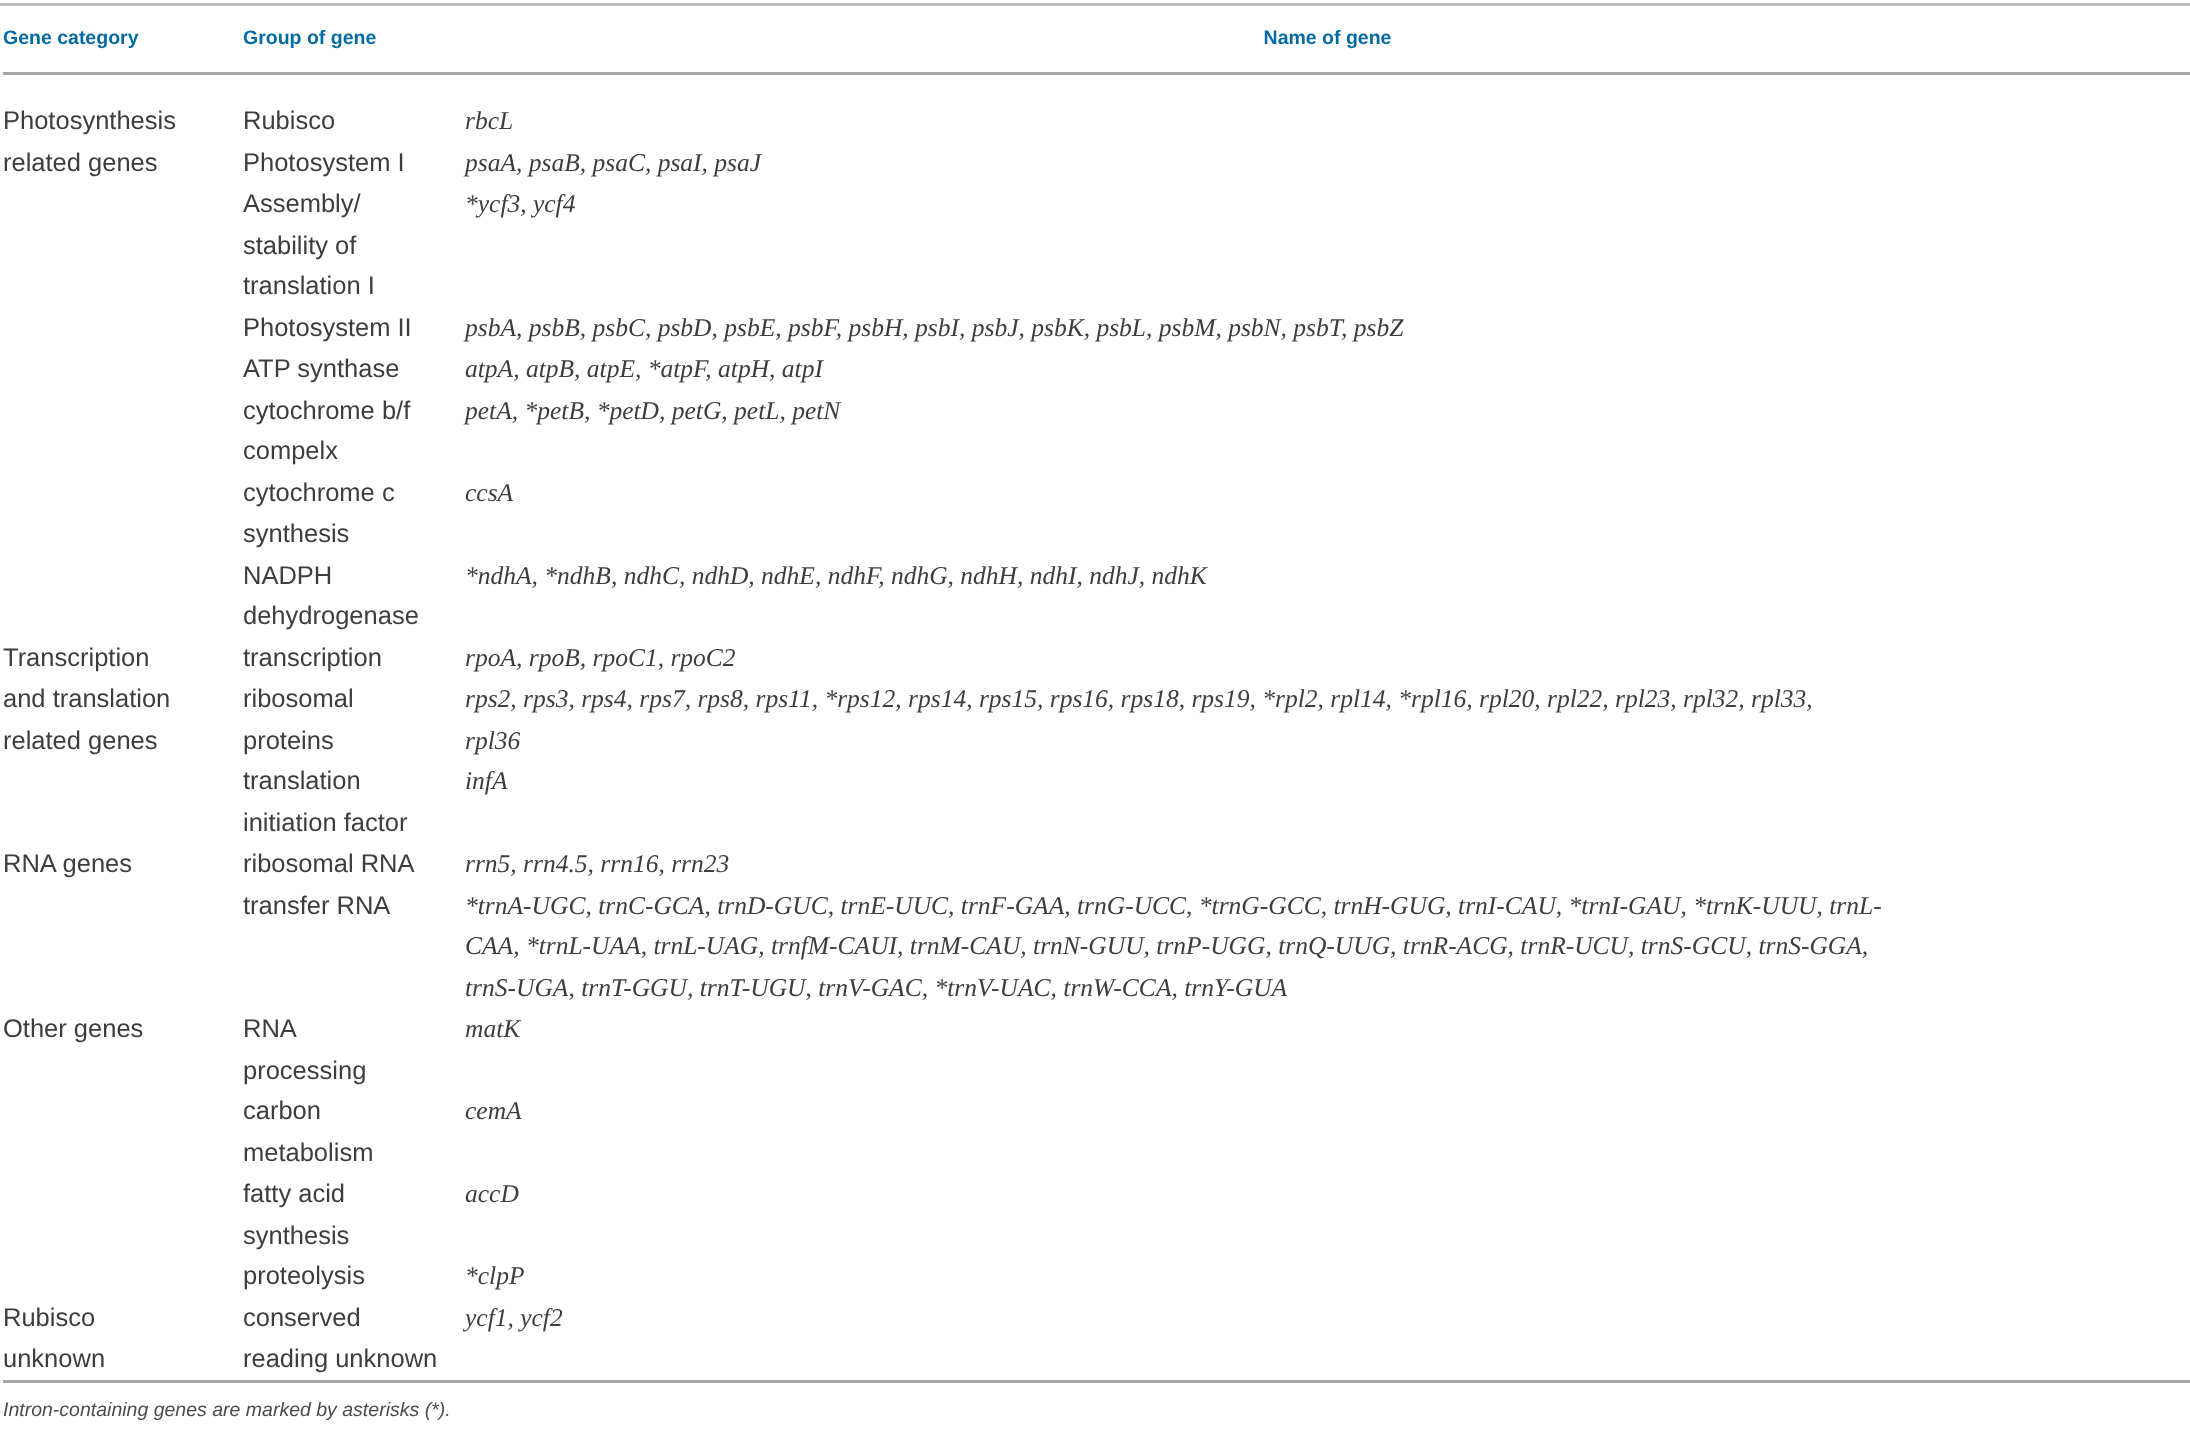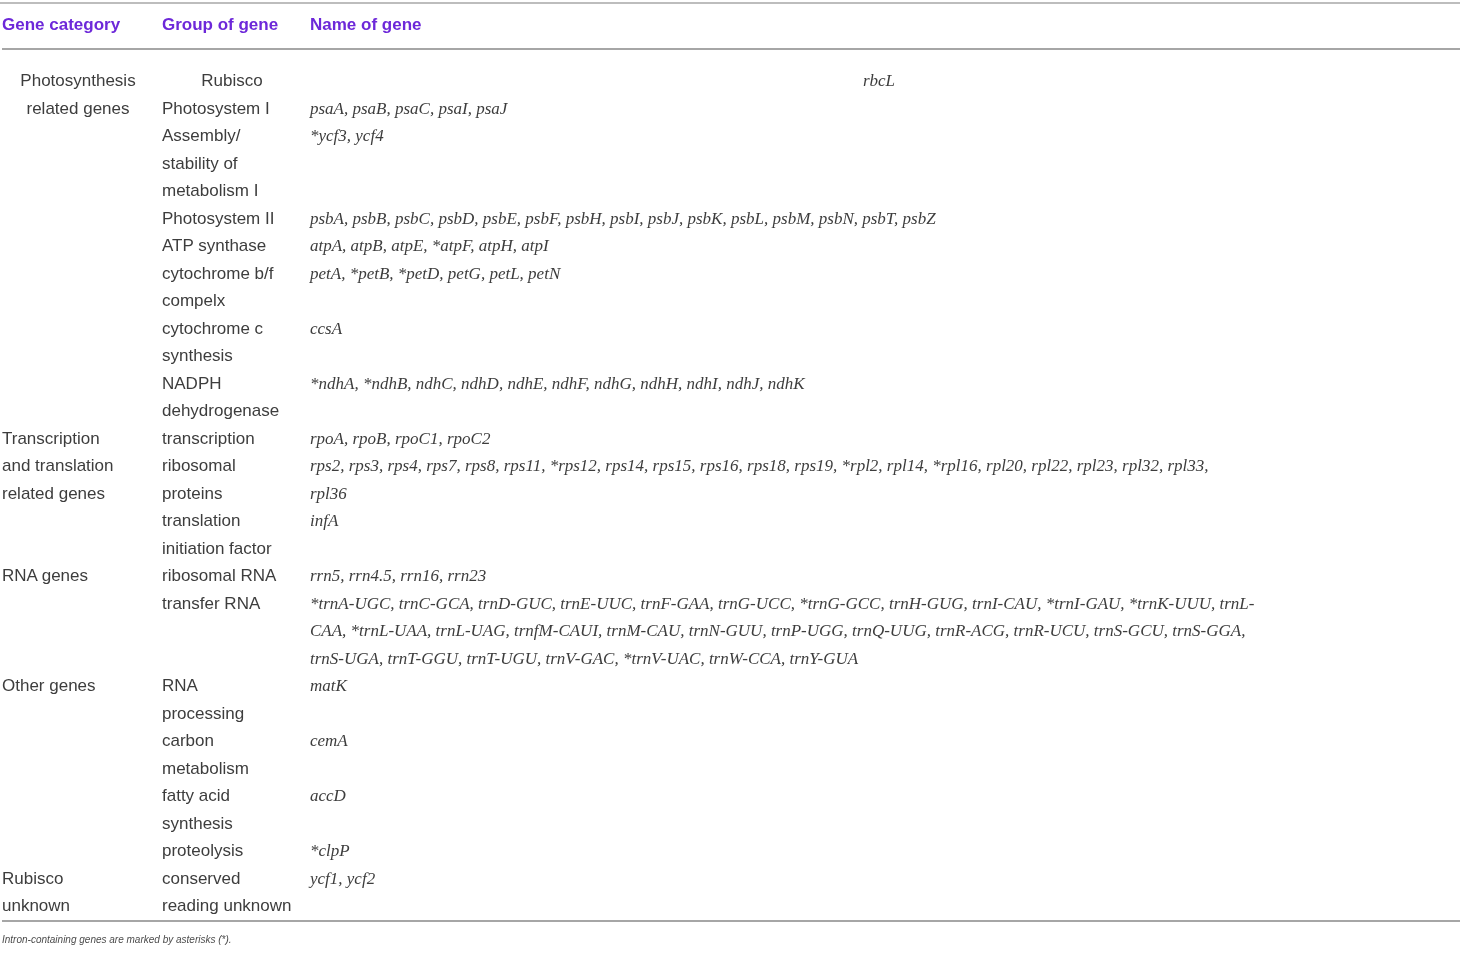--- a/index.html
+++ b/index.html
@@ -14,37 +14,37 @@
   .rule-top { height: 2px; margin-top: 2px; }
   table {
     width: 1458px; margin-left: 2px;
     border-collapse: collapse; table-layout: fixed;
     border-bottom: 2px solid #a6a6a6;
   }
   col.c1 { width: 160px; }
   col.c2 { width: 148px; }
   thead th {
     text-align: left; vertical-align: middle;
-    font-size: 17px; font-weight: bold; color: #6d28d9;
+    font-size: 13px; font-weight: bold; color: #0369a1;
     line-height: 20px; padding: 11px 0 13px 0;
     border-bottom: 2px solid #a6a6a6;
   }
-  thead th.center { }
+  thead th.center { text-align: center; }
   tbody td {
     vertical-align: top;
     font-size: 17px; line-height: 27.5px;
     color: #3d3d3d;
     white-space: pre-line;
   }
-  tbody tr.first-row td { padding-top: 17px; text-align: center; }
+  tbody tr.first-row td { padding-top: 17px; }
   td.cat, td.grp { padding-right: 8px; }
   td.gen { font-style: italic; padding-right: 12px; font-family: Liberation Serif, serif; }
   .footnote {
     margin-top: 8px; margin-left: 2px;
-    font-size: 10px; font-style: italic; color: #4c4c4c;
+    font-size: 13px; font-style: italic; color: #4c4c4c;
     line-height: 20px;
   }
 </style>
 </head>
 <body>
 
 <div class="page">
   <div class="rule rule-top"></div>
 
   <table>
@@ -68,21 +68,21 @@
         <td class="grp">Rubisco</td>
         <td class="gen">rbcL</td>
       </tr>
       <tr>
         <td class="grp">Photosystem I</td>
         <td class="gen">psaA, psaB, psaC, psaI, psaJ</td>
       </tr>
       <tr>
         <td class="grp">Assembly/
 stability of
-metabolism I</td>
+translation I</td>
         <td class="gen">*ycf3, ycf4</td>
       </tr>
       <tr>
         <td class="grp">Photosystem II</td>
         <td class="gen">psbA, psbB, psbC, psbD, psbE, psbF, psbH, psbI, psbJ, psbK, psbL, psbM, psbN, psbT, psbZ</td>
       </tr>
       <tr>
         <td class="grp">ATP synthase</td>
         <td class="gen">atpA, atpB, atpE, *atpF, atpH, atpI</td>
       </tr>

